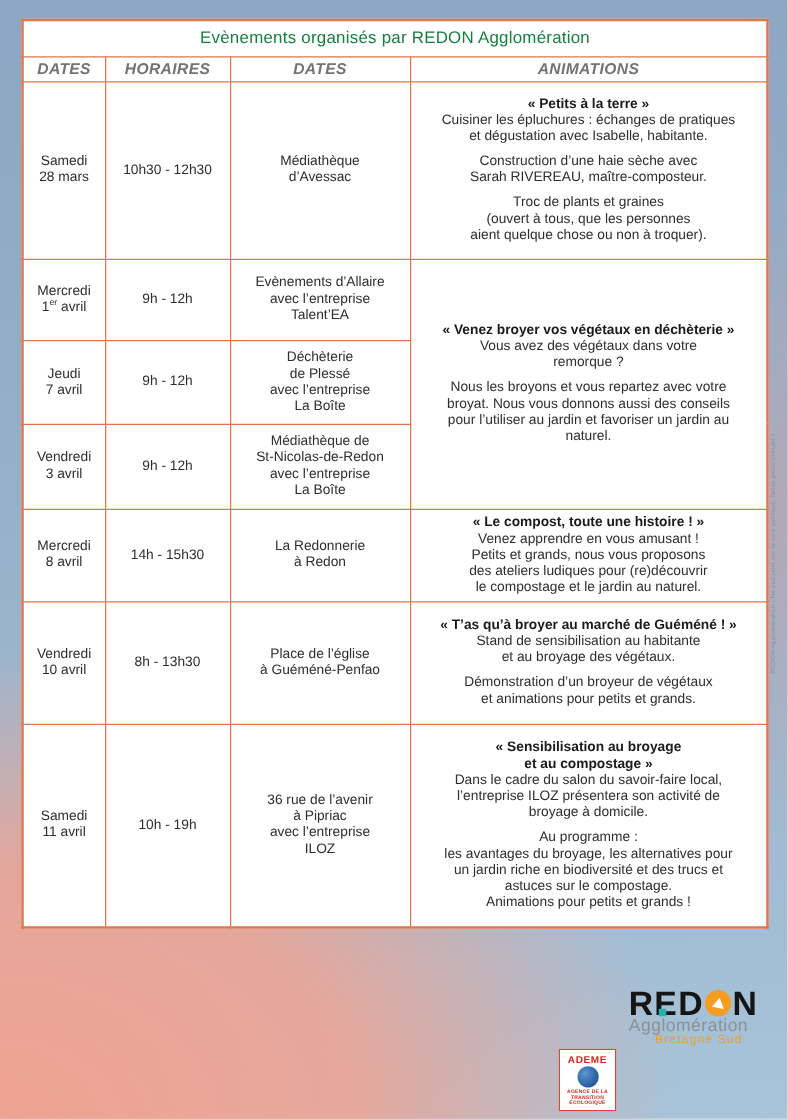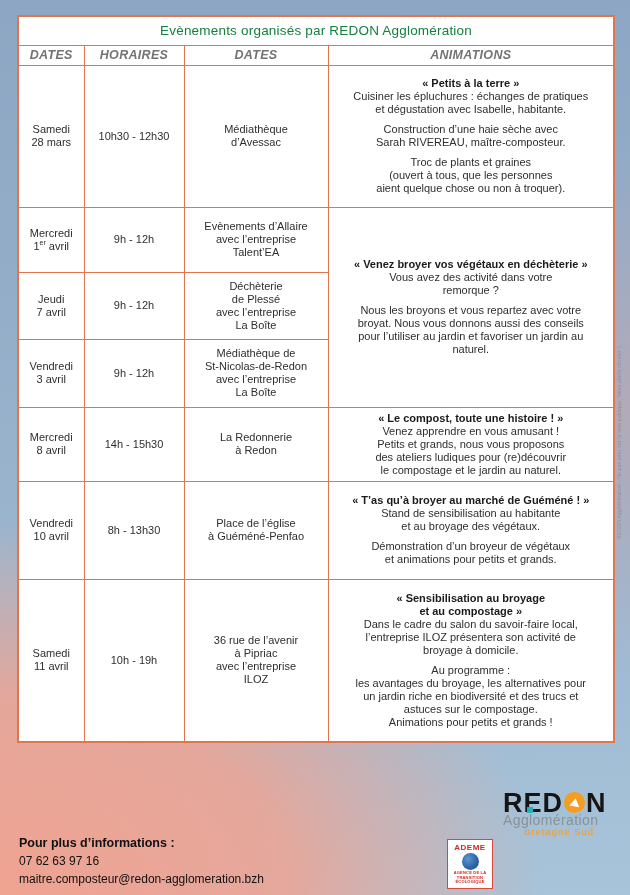--- a/index.html
+++ b/index.html
@@ -119,21 +119,21 @@
       <td>
         <span>Mercredi</span><br>
         <span>1</span><sup>er</sup><span class="ml"> avril</span>
       </td>
       <td>9h - 12h</td>
       <td class="ml">Evènements d’Allaire
 avec l’entreprise
 Talent’EA</td>
       <td class="anim" rowspan="3">
         <p class="anim-title">« Venez broyer vos végétaux en déchèterie »</p>
-        <p>Vous avez des activité dans votre
+        <p>Vous avez des végétaux dans votre
 remorque ?</p>
         <p>Nous les broyons et vous repartez avec votre
 broyat. Nous vous donnons aussi des conseils
 pour l’utiliser au jardin et favoriser un jardin au
 naturel.</p>
       </td>
     </tr>
     <tr style="height:67px">
       <td class="ml">Jeudi
 7 avril</td>
@@ -202,25 +202,20 @@
 un jardin riche en biodiversité et des trucs et
 astuces sur le compostage.
 Animations pour petits et grands !</p>
       </td>
     </tr>
   </tbody>
     </table>
 
   <div class="side-note">REDON Agglomération - Ne pas jeter sur la voie publique, faites plutôt circuler !</div>
 
-  <div class="footer-info">
-    <div class="info-label">Pour plus d’informations :</div>
-    <div>07 62 63 97 16</div>
-    <div>maitre.composteur@redon-agglomeration.bzh</div>
-  </div>
 
   <div class="ademe">
     <div class="ademe-name">ADEME</div>
     <div class="ademe-globe"></div>
     <div class="ademe-tagline">AGENCE DE LA
 TRANSITION
 ÉCOLOGIQUE</div>
   </div>
 
   <div class="redon">

